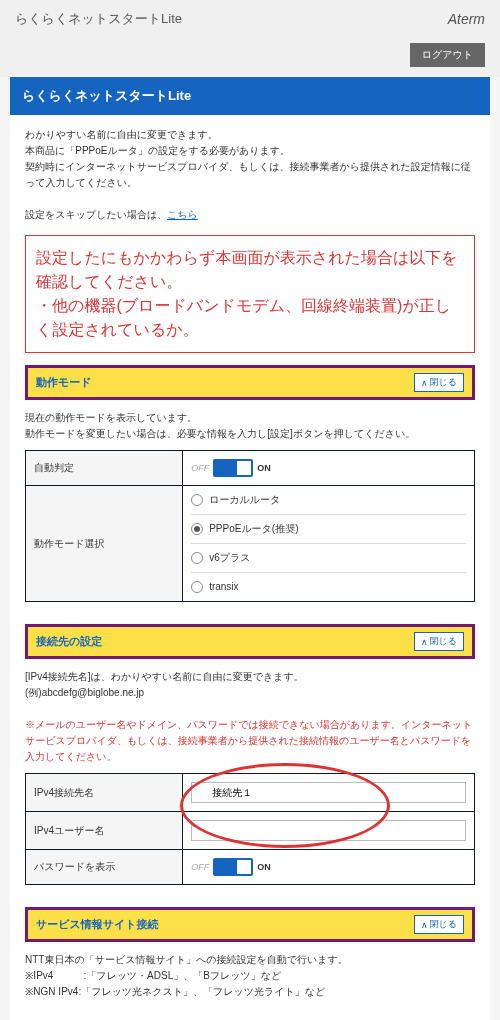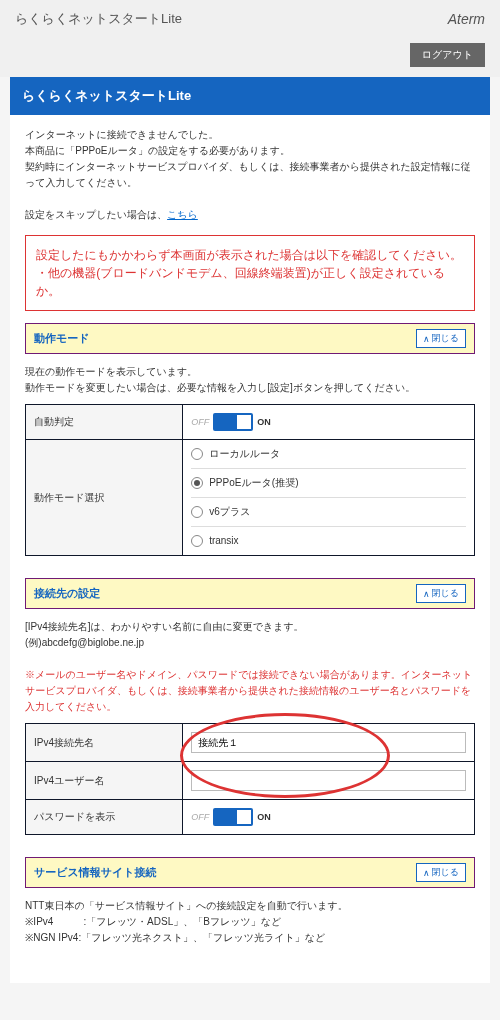--- a/index.html
+++ b/index.html
@@ -7,57 +7,57 @@
 .header { background: #f0f0f0; padding: 10px 15px; display: flex; justify-content: space-between; align-items: center; }
 .header-title { font-size: 13px; color: #555; }
 .brand { font-style: italic; font-size: 14px; color: #555; }
 .logout-row { display: flex; justify-content: flex-end; padding: 5px 15px 10px; background: #f0f0f0; }
 .logout-btn { background: #666; color: #fff; border: none; padding: 5px 12px; font-size: 10px; cursor: pointer; }
 .main { background: #fff; margin: 0 10px; padding: 0 0 15px; }
 .title-bar { background: #1565c0; color: #fff; padding: 10px 12px; font-size: 13px; font-weight: bold; }
 .section { margin: 12px 15px; }
 .info-text { font-size: 10px; line-height: 1.6; margin-bottom: 10px; }
 .info-text a { color: #0066cc; text-decoration: underline; }
-.warning-box { border: 1px solid #d33; color: #d33; padding: 10px; font-size: 12px; line-height: 1.5; margin: 12px 15px; }
-.panel-header { border: 1px solid #701a75; background: #fef9c3; padding: 5px 8px; display: flex; justify-content: space-between; align-items: center; font-size: 11px; font-weight: bold; color: #1565c0; }
+.warning-box { border: 1px solid #d33; color: #d33; padding: 10px; font-size: 16px; line-height: 1.5; margin: 12px 15px; }
+.panel-header { border: 3px solid #701a75; background: #fde047; padding: 5px 8px; display: flex; justify-content: space-between; align-items: center; font-size: 11px; font-weight: bold; color: #1565c0; }
 .close-btn { border: 1px solid #1565c0; color: #1565c0; background: #fff; font-size: 9px; padding: 2px 6px; cursor: pointer; display: flex; align-items: center; gap: 2px; }
 .panel-body { padding: 10px 0; font-size: 10px; line-height: 1.6; }
 table.form-table { width: 100%; border-collapse: collapse; margin-top: 8px; }
 table.form-table th, table.form-table td { border: 1px solid #0f172a; padding: 8px; text-align: left; font-size: 10px; font-weight: normal; vertical-align: middle; }
 table.form-table th { background: #f5f5f5; width: 35%; }
 .toggle { display: inline-flex; align-items: center; gap: 4px; }
 .toggle-off { color: #aaa; font-size: 9px; font-style: italic; }
 .toggle-on { font-size: 9px; font-weight: bold; }
 .toggle-switch { width: 40px; height: 18px; background: #1565c0; border-radius: 2px; position: relative; cursor: pointer; }
 .toggle-switch::after { content: ''; position: absolute; right: 2px; top: 2px; width: 14px; height: 14px; background: #fff; }
 .radio-row { display: flex; align-items: center; gap: 6px; padding: 6px 0; border-top: 1px solid #ddd; }
 .radio-row:first-child { border-top: none; }
 .radio-circle { width: 12px; height: 12px; border: 1px solid #888; border-radius: 50%; display: inline-block; position: relative; }
 .radio-circle.checked::after { content: ''; position: absolute; top: 2px; left: 2px; width: 6px; height: 6px; background: #555; border-radius: 50%; }
-.text-input { width: 100%; border: 1px solid #bbb; padding: 4px 6px; font-size: 10px; }
+.text-input { width: 100%; border: 1px solid #bbb; padding: 4px 20px; font-size: 10px; }
 .red-text { color: #d33; }
 .highlight-oval { position: absolute; border: 3px solid #d33; border-radius: 50%; pointer-events: none; }
 .rel { position: relative; }
 </style>
 </head>
 <body>
 
 <div class="header">
   <span class="header-title">らくらくネットスタートLite</span>
   <span class="brand">Aterm</span>
 </div>
 <div class="logout-row">
   <button class="logout-btn">ログアウト</button>
 </div>
 
 <div class="main">
   <div class="title-bar">らくらくネットスタートLite</div>
 
   <div class="section info-text">
-    <div>インターネットに接続できませんでした。</div>
+    <div>わかりやすい名前に自由に変更できます。</div>
     <div>本商品に「PPPoEルータ」の設定をする必要があります。</div>
     <div>契約時にインターネットサービスプロバイダ、もしくは、接続事業者から提供された設定情報に従って入力してください。</div>
     <br>
     <div>
       <span>設定をスキップしたい場合は、</span><a href="#">こちら</a>
     </div>
   </div>
 
   <div class="warning-box">
     <div>設定したにもかかわらず本画面が表示された場合は以下を確認してください。</div>

